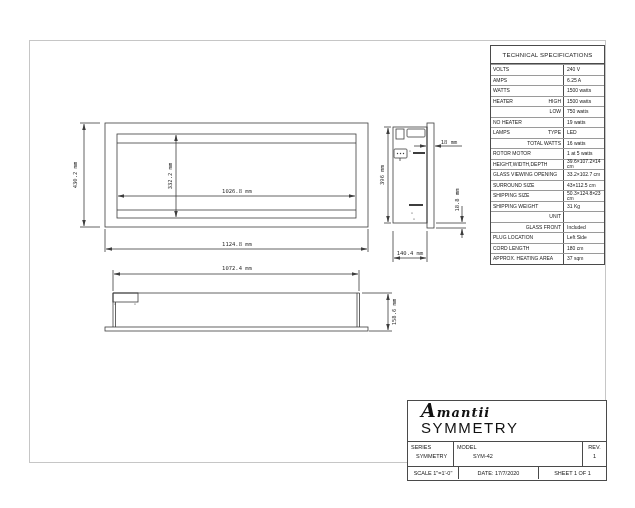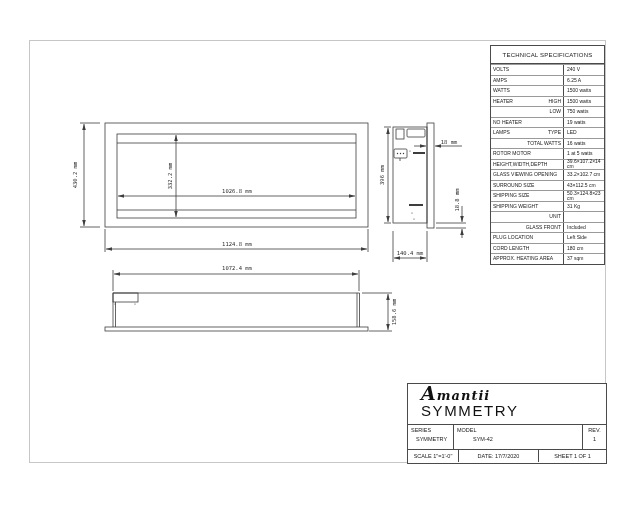--- a/index.html
+++ b/index.html
@@ -20,21 +20,21 @@
   .spec-header{height:18px;display:flex;align-items:center;justify-content:center;
     font-size:6px;letter-spacing:.2px;border-bottom:1px solid #4a4a4a;box-sizing:border-box;}
   .spec-row{display:flex;height:10.5px;box-sizing:border-box;border-top:1px solid #9a9a9a;}
   .spec-row:first-of-type{border-top:none;}
   .spec-label{width:72px;display:flex;justify-content:space-between;align-items:center;
     padding:0 2px;box-sizing:border-box;}
   .spec-value{flex:1;border-left:1px solid #4a4a4a;display:flex;align-items:center;
     padding-left:3px;box-sizing:border-box;}
 
   
-  .title-block{position:absolute;left:407px;top:383px;width:200px;height:81px;
+  .title-block{position:absolute;left:407px;top:400px;width:200px;height:81px;
     border:1px solid #4a4a4a;box-sizing:border-box;background:#fff;}
   .tb-logo{height:41px;border-bottom:1px solid #4a4a4a;box-sizing:border-box;
     padding:2px 0 0 13px;overflow:hidden;}
   .tb-amantii{display:block;font-family:"DejaVu Serif",serif;font-style:italic;font-weight:bold;
     font-size:13px;line-height:15px;letter-spacing:1px;color:#111;}
   .tb-amantii::first-letter{font-size:19px;}
   .tb-product{font-size:15px;line-height:16px;letter-spacing:1.6px;color:#111;}
   .tb-mid{display:flex;height:25px;border-bottom:1px solid #4a4a4a;box-sizing:border-box;}
   .tb-cell{border-right:1px solid #4a4a4a;box-sizing:border-box;padding:2px 0 0 3px;font-size:5.5px;}
   .tb-cell .val{margin-top:3px;}

